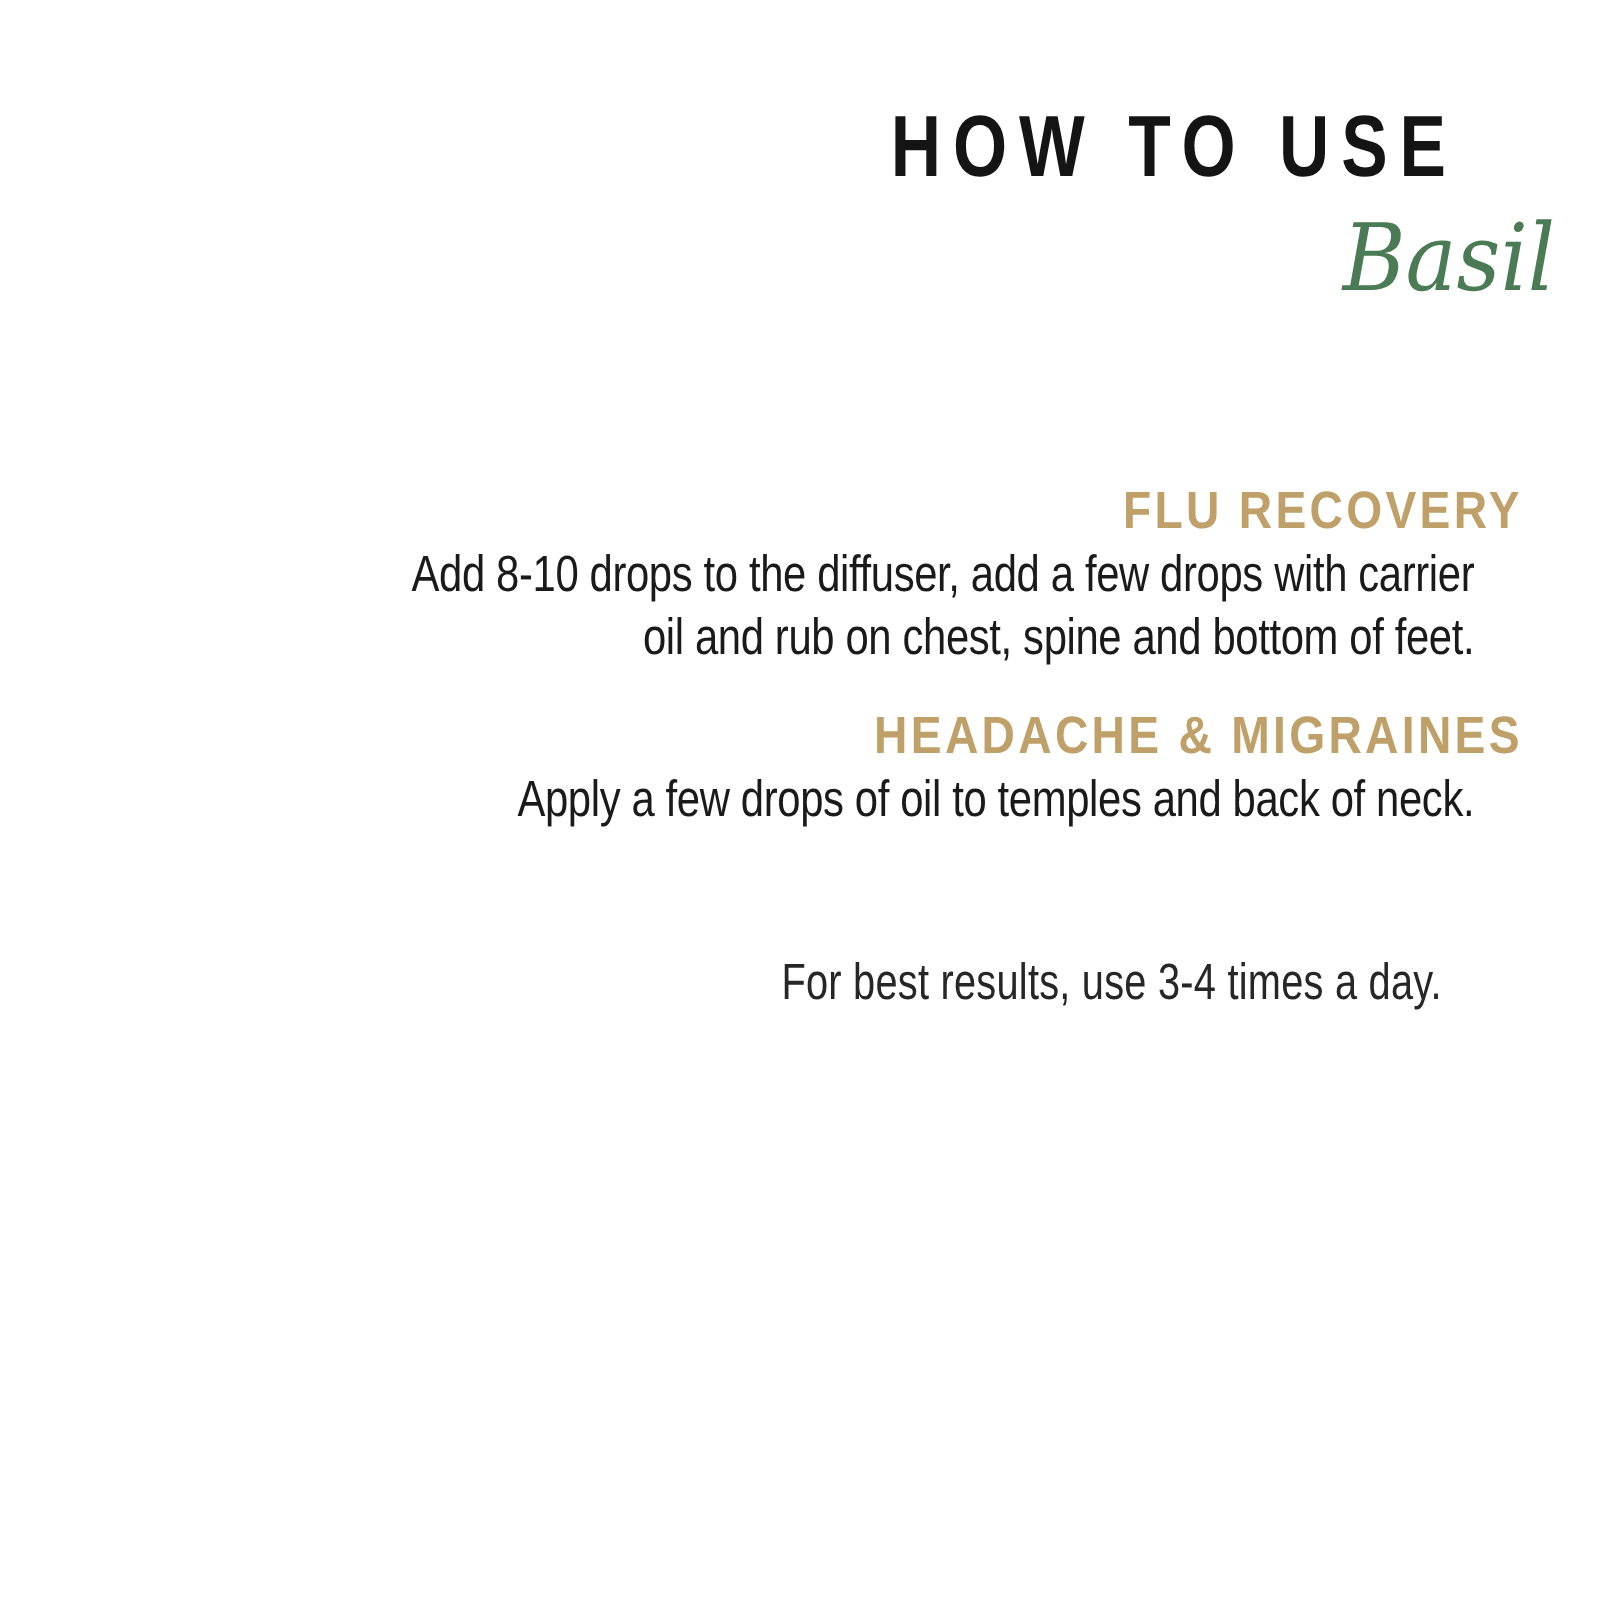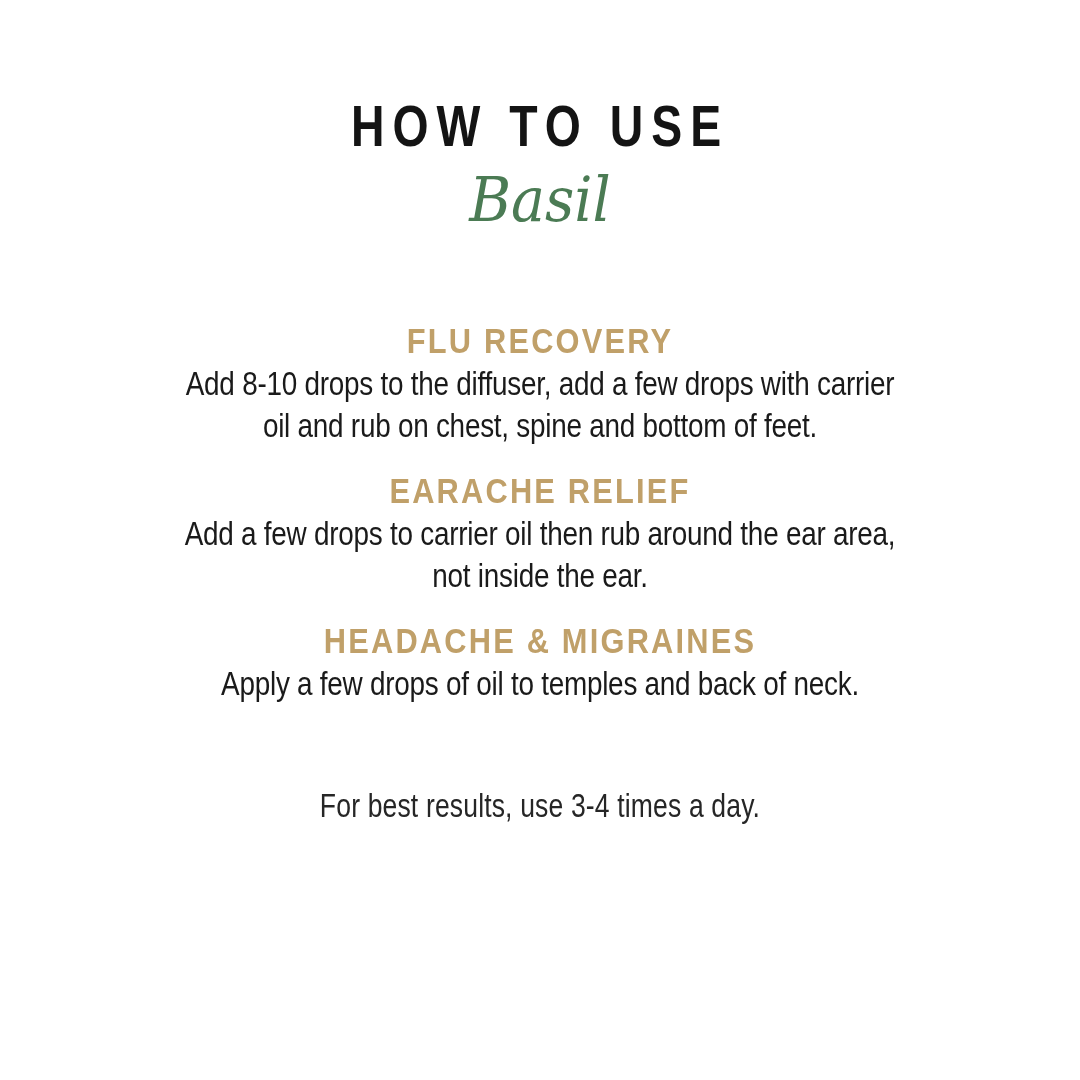--- a/index.html
+++ b/index.html
@@ -8,22 +8,22 @@
     width: 1080px;
     height: 1080px;
     font-family: "Liberation Sans", sans-serif;
     overflow: hidden;
   }
   .page {
     position: relative;
     width: 1080px;
     height: 1080px;
     background: #ffffff;
-    text-align: center;
-    padding-top: 90px;
+    text-align: right;
+    padding-top: 62px;
   }
   .title {
     font-size: 58px;
     line-height: 72px;
     font-weight: 800;
     letter-spacing: 10px;
     color: #141414;
     transform: scaleX(0.80);
     transform-origin: 50% 50%;
     white-space: nowrap;
@@ -31,21 +31,21 @@
   .subtitle {
     font-family: "DejaVu Serif", serif;
     font-style: italic;
     font-size: 62px;
     line-height: 76px;
     color: #4b7b54;
     transform: scaleX(0.92);
     transform-origin: 50% 50%;
   }
   .sections {
-    margin-top: 82px;
+    margin-top: 110px;
   }
   .section {
     margin-bottom: 24px;
   }
   .section-heading {
     font-size: 35px;
     line-height: 42px;
     font-weight: 700;
     letter-spacing: 2.5px;
     color: #c0a069;
@@ -85,25 +85,20 @@
   <div class="subtitle">Basil</div>
 
   <div class="sections">
 
     <section class="section">
       <h2 class="section-heading">FLU RECOVERY</h2>
       <p class="section-body">Add 8-10 drops to the diffuser, add a few drops with carrier
 oil and rub on chest, spine and bottom of feet.</p>
     </section>
 
-    <section class="section">
-      <h2 class="section-heading">EARACHE RELIEF</h2>
-      <p class="section-body">Add a few drops to carrier oil then rub around the ear area,
-not inside the ear.</p>
-    </section>
 
     <section class="section">
       <h2 class="section-heading">HEADACHE &amp; MIGRAINES</h2>
       <p class="section-body">Apply a few drops of oil to temples and back of neck.</p>
     </section>
 
 
   </div>
 
   <div class="footer-note">For best results, use 3-4 times a day.</div>

